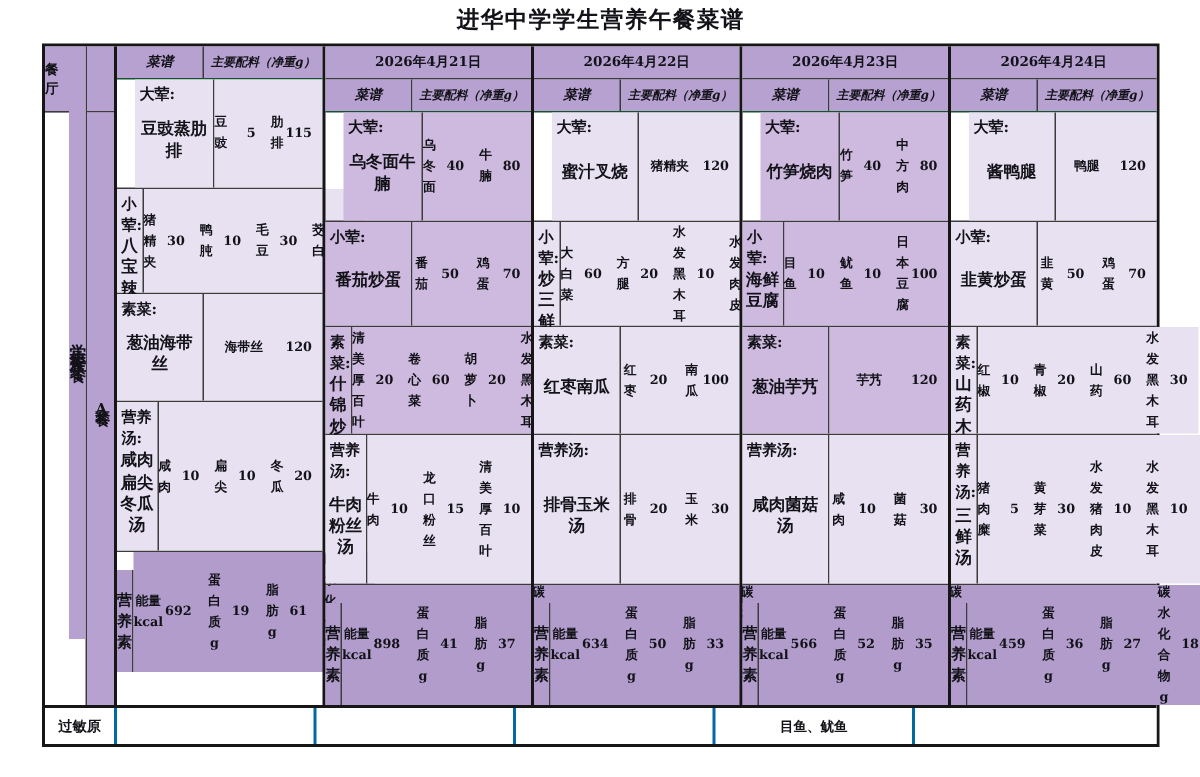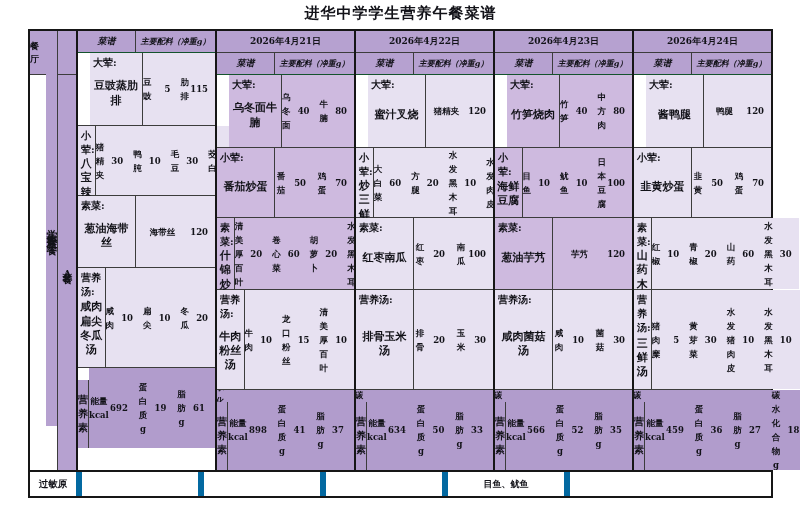--- a/index.html
+++ b/index.html
@@ -53,21 +53,21 @@
 
   .nut-row { display:flex; height:80px; }
   .nut-label { width:58px; border-right:1px solid #3c3c3c; background:var(--dk);
                font-size:10px; font-weight:700;margin-top:12px; }
   .nut-vals { flex:1; background:var(--dk); display:flex; flex-direction:row;
               justify-content:center; gap:4px; }
 
   
   #allergen-row { height:26px; border-top:2px solid #161616; display:flex; background:#fff; }
   #allergen-label { width:46px; font-size:9.5px; font-weight:700; }
-  .alg-cell { width:122px; border-left:6px solid #0369a1; font-size:9px; font-weight:700; }
+  .alg-cell { width:133px; border-left:2px solid #0369a1; font-size:9px; font-weight:700; }
 </style>
 </head>
 <body>
 
 <div id="page">
   <div id="title">进华中学学生营养午餐菜谱</div>
 
   <div id="table">
     <div id="upper">
       <div id="colA">

